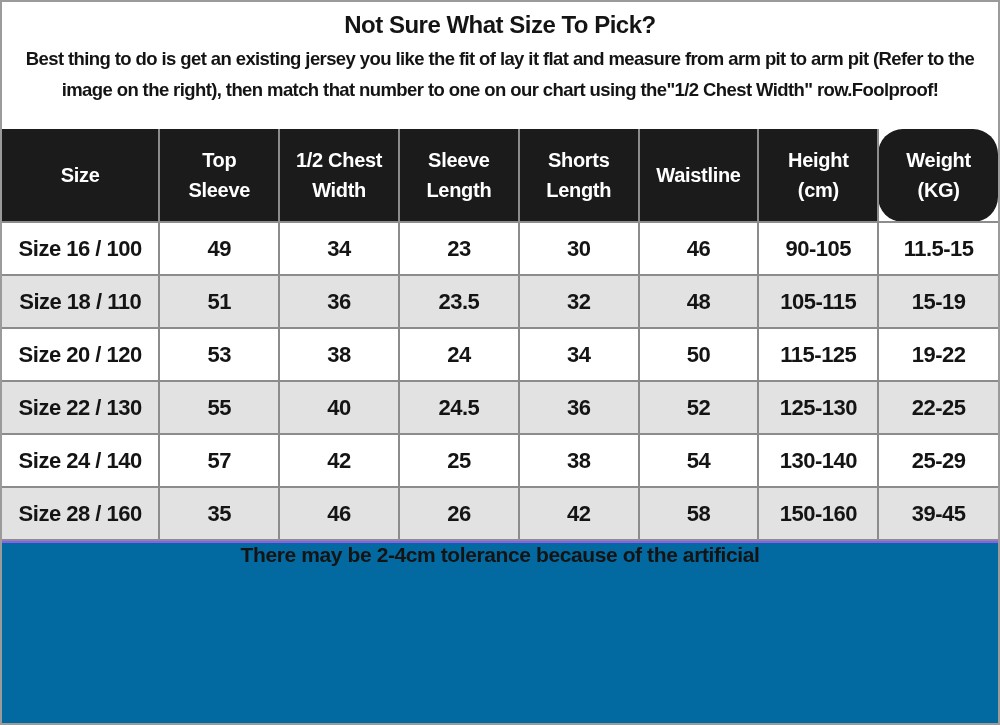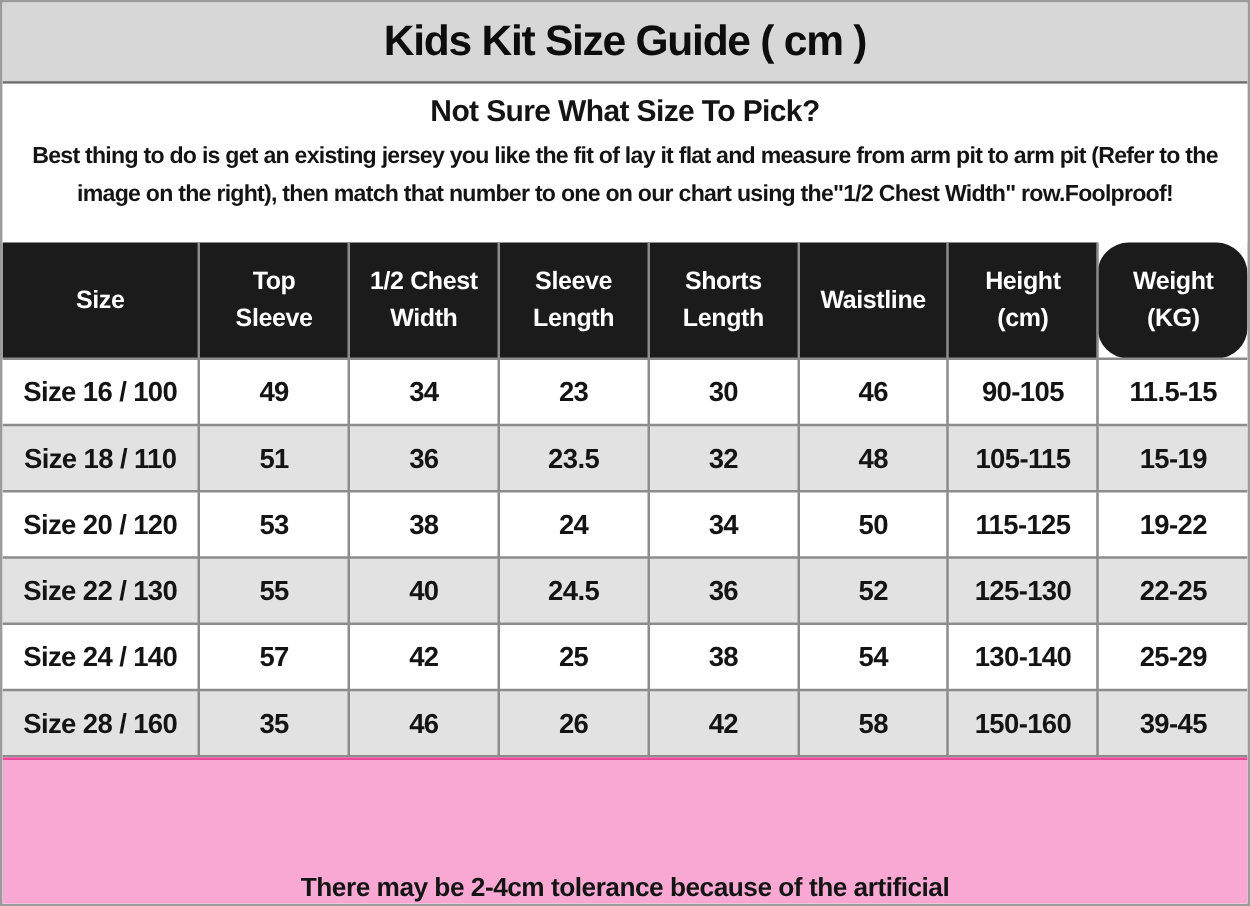--- a/index.html
+++ b/index.html
@@ -77,39 +77,36 @@
     font-size: 22px;
     height: 53px;
     letter-spacing: -0.5px;
     background: #ffffff;
   }
   .size-table td:first-child { border-left: 0; }
   .size-table td:last-child  { border-right: 0; }
   .size-table tbody tr:nth-child(even) td { background: #e2e2e2; }
   .footer-bar {
     flex: 1 1 auto;
-    background: #f9a8d4;
-    border-top: 2px solid #ec4899;
+    background: #0369a1;
+    border-top: 2px solid #8b5cf6;
     display: flex;
-    align-items: flex-end;
+    align-items: flex-start;
     justify-content: center;
   }
   .footer-note {
     font-size: 21px;
     letter-spacing: -0.4px;
   }
 </style>
 </head>
 <body>
 
 <div class="page">
 
-  <div class="title-bar">
-    <div class="page-title">Kids Kit Size Guide ( cm )</div>
-  </div>
 
   <div class="intro">
     <div class="intro-heading">Not Sure What Size To Pick?</div>
     <div class="intro-body">Best thing to do is get an existing jersey you like the fit of lay it flat and measure from arm pit to arm pit (Refer to the image on the right), then match that number to one on our chart using the"1/2 Chest Width" row.Foolproof!</div>
   </div>
 
   <table class="size-table">
     <colgroup>
         <col style="width: 15.8%;">
         <col style="width: 12.03%;">

